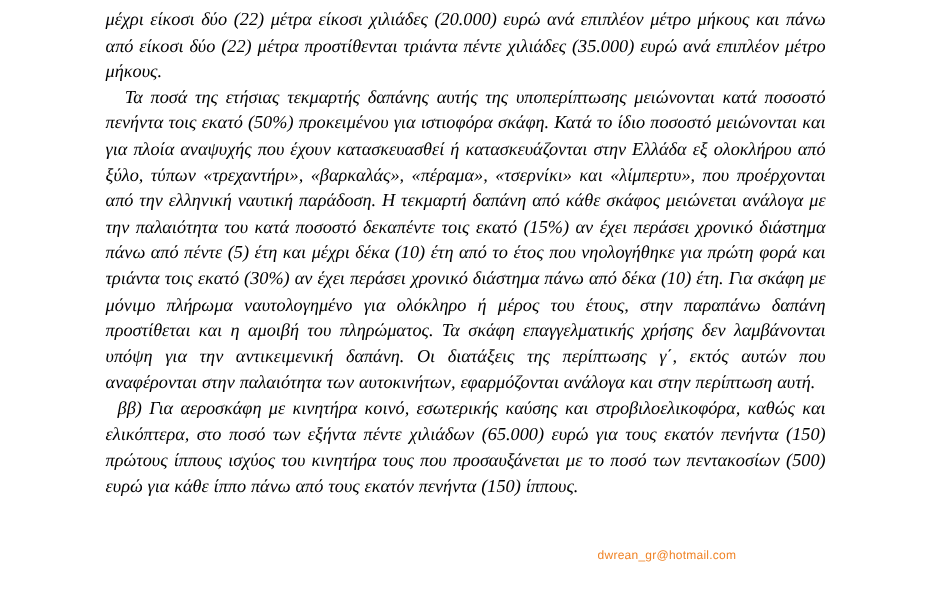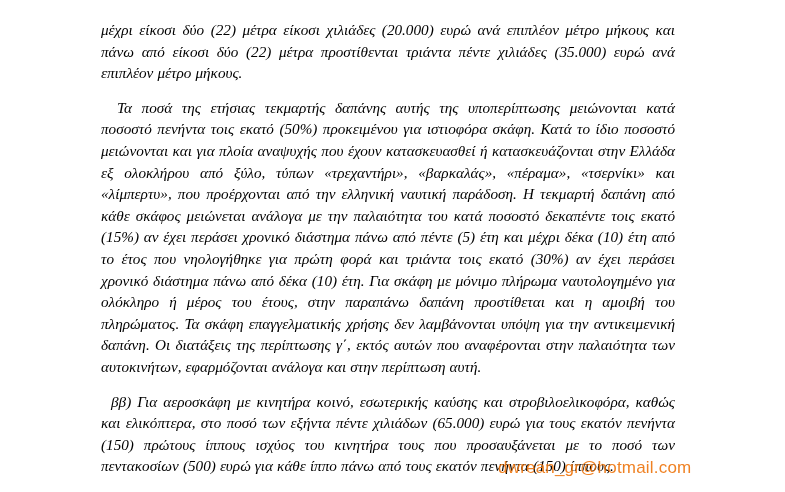--- a/index.html
+++ b/index.html
@@ -22,41 +22,41 @@
     height: 492px;
     background: #ffffff;
   }
   .doc-body {
     position: absolute;
     left: 88px;
     top: 6px;
     width: 600px;
   }
   .para {
-    margin: 13px;
+    margin: 0;
     text-align: justify;
     font-style: italic;
     font-size: 15.2px;
     line-height: 21.6px;
     color: #000000;
     letter-spacing: 0px;
     word-spacing: 0.3px;
   }
   .para.indent-1 {
     text-indent: 16px;
   }
   .para.indent-2 {
     text-indent: 10px;
   }
   .watermark {
     position: absolute;
     left: 498px;
     top: 458px;
     font-family: "Liberation Sans", "DejaVu Sans", sans-serif;
-    font-size: 17px;
+    font-size: 10px;
     font-style: normal;
     color: #ee7711;
     opacity: 0.92;
     letter-spacing: 0.2px;
     white-space: nowrap;
     pointer-events: none;
   }
 </style>
 </head>
 <body>

